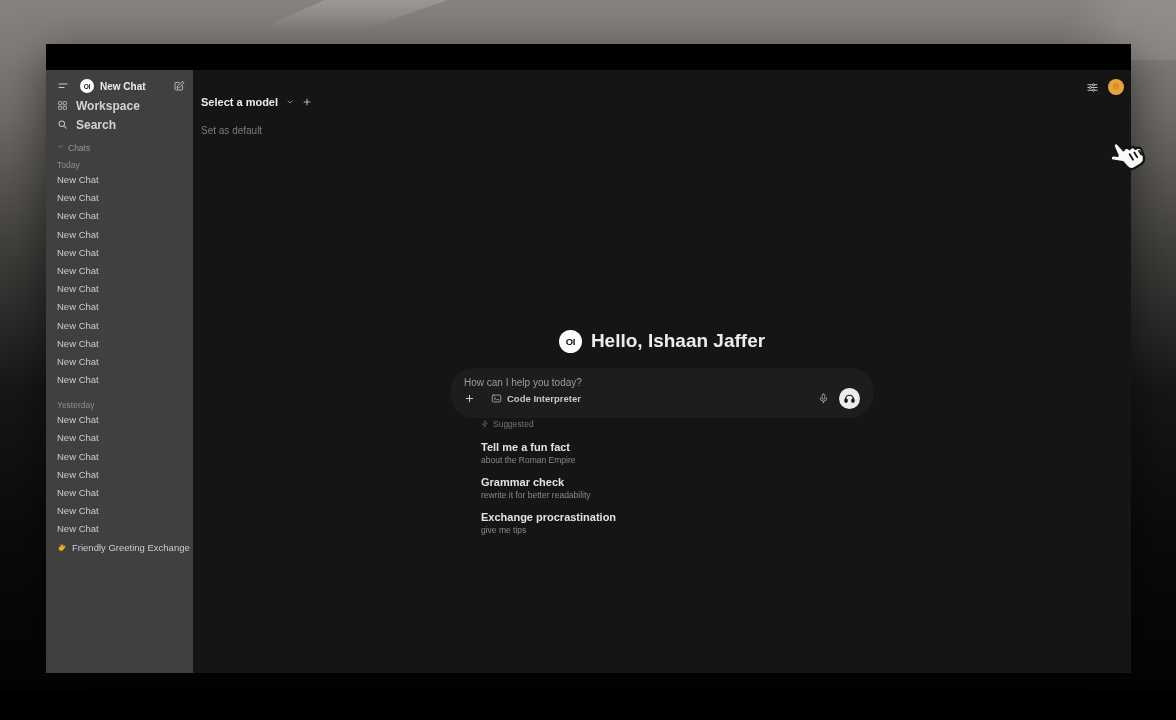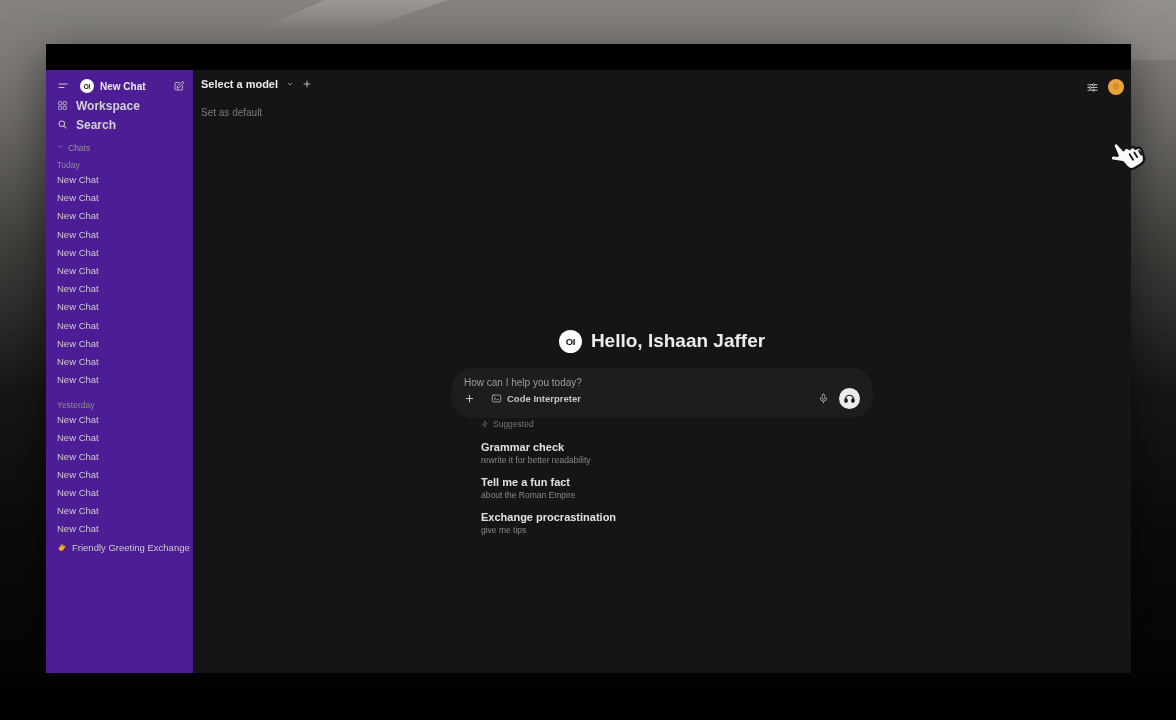--- a/index.html
+++ b/index.html
@@ -18,41 +18,41 @@
     background:linear-gradient(115deg,rgba(255,255,255,0) 55%,rgba(255,255,255,.10) 75%);}
   .backdrop-bottom{position:absolute;left:0;right:0;bottom:0;height:30px;background:#000;}
 
   
   .window{position:absolute;left:46px;top:44px;width:1085px;height:629px;background:#000;
     box-shadow:0 14px 44px rgba(0,0,0,.55);}
   .win-topbar{height:26px;background:#000;}
   .app{display:flex;height:603px;}
 
   
-  .sidebar{width:147px;background:#4c1d95;box-sizing:border-box;padding:6px 6px 0 11px;overflow:hidden;}
+  .sidebar{width:147px;background:#404040;box-sizing:border-box;padding:6px 6px 0 11px;overflow:hidden;}
   .sb-header{display:flex;align-items:center;height:20px;}
   .icon{display:inline-flex;align-items:center;justify-content:center;flex:none;}
   .icon svg{display:block;}
   .sb-burger{color:#c9c9c9;margin-right:11px;}
   .sb-logo{width:14px;height:14px;border-radius:50%;background:#fff;color:#121212;
     font-size:6.5px;font-weight:bold;display:flex;align-items:center;justify-content:center;margin-right:6px;letter-spacing:-.3px;}
   .sb-title{font-size:10px;font-weight:bold;color:#ececec;flex:1;white-space:nowrap;}
   .sb-edit{color:#c2c2c2;margin-right:2px;}
   .sb-row{display:flex;align-items:center;gap:8px;height:19px;color:#d2d2d2;font-size:12px;font-weight:600;cursor:default;}
   .sb-row .icon{color:#bdbdbd;}
   .sb-chats{display:flex;align-items:flex-start;gap:4px;height:12px;margin-top:9px;color:#969696;font-size:8.5px;}
   .group-label{color:#8d8d8d;font-size:8.5px;height:12px;line-height:12px;margin-top:4px;}
   .chat-group.later{margin-top:10px;}
   .chat-item{height:18.2px;line-height:18.2px;font-size:9.5px;color:#cbcbcb;white-space:nowrap;overflow:hidden;}
   .pinned{display:flex;align-items:center;gap:5px;height:18px;font-size:9.5px;color:#cbcbcb;white-space:nowrap;}
 
   
   .main{flex:1;background:#151515;position:relative;overflow:hidden;}
   .main-header{position:absolute;top:8px;left:8px;right:7px;display:flex;align-items:flex-start;}
-  .model-row{display:flex;align-items:center;gap:8px;}
+  .model-row{display:flex;align-items:center;gap:8px;margin-top:18px;}
   .model-label{font-size:11px;font-weight:bold;color:#ececec;}
   .model-chevron{color:#a8a8a8;}
   .model-plus{color:#c6c6c6;}
   .set-default{font-size:10px;color:#7b7b7b;margin-top:17px;}
   .header-right{margin-left:auto;display:flex;align-items:center;gap:9px;margin-top:1px;}
   .controls-icon{color:#c7c7c7;}
   .avatar{width:16px;height:16px;border-radius:50%;background:#E8A33D;
     background:radial-gradient(circle at 50% 45%,#d8902f 0 28%,#E8A33D 30%);}
 
   .center{position:absolute;left:258px;top:258px;width:422px;}
@@ -282,27 +282,27 @@
             <span class="icon">
               <svg width="8" height="8" viewBox="0 0 24 24" fill="none" stroke="currentColor" stroke-width="1.8" stroke-linejoin="round">
                   <path d="M13 2L4.5 13.5h6L10 22l8.5-11.5h-6z"></path>
                 </svg>
             </span>
             <span>Suggested</span>
           </div>
           <div>
 
               <div class="prompt">
+                <div class="prompt-title">Tell me a fun fact</div>
+                <div class="prompt-sub">about the Roman Empire</div>
+              </div>
+
+              <div class="prompt">
                 <div class="prompt-title">Grammar check</div>
                 <div class="prompt-sub">rewrite it for better readability</div>
-              </div>
-
-              <div class="prompt">
-                <div class="prompt-title">Tell me a fun fact</div>
-                <div class="prompt-sub">about the Roman Empire</div>
               </div>
 
               <div class="prompt">
                 <div class="prompt-title">Exchange procrastination</div>
                 <div class="prompt-sub">give me tips</div>
               </div>
             </div>
         </div>
       </div>
 

